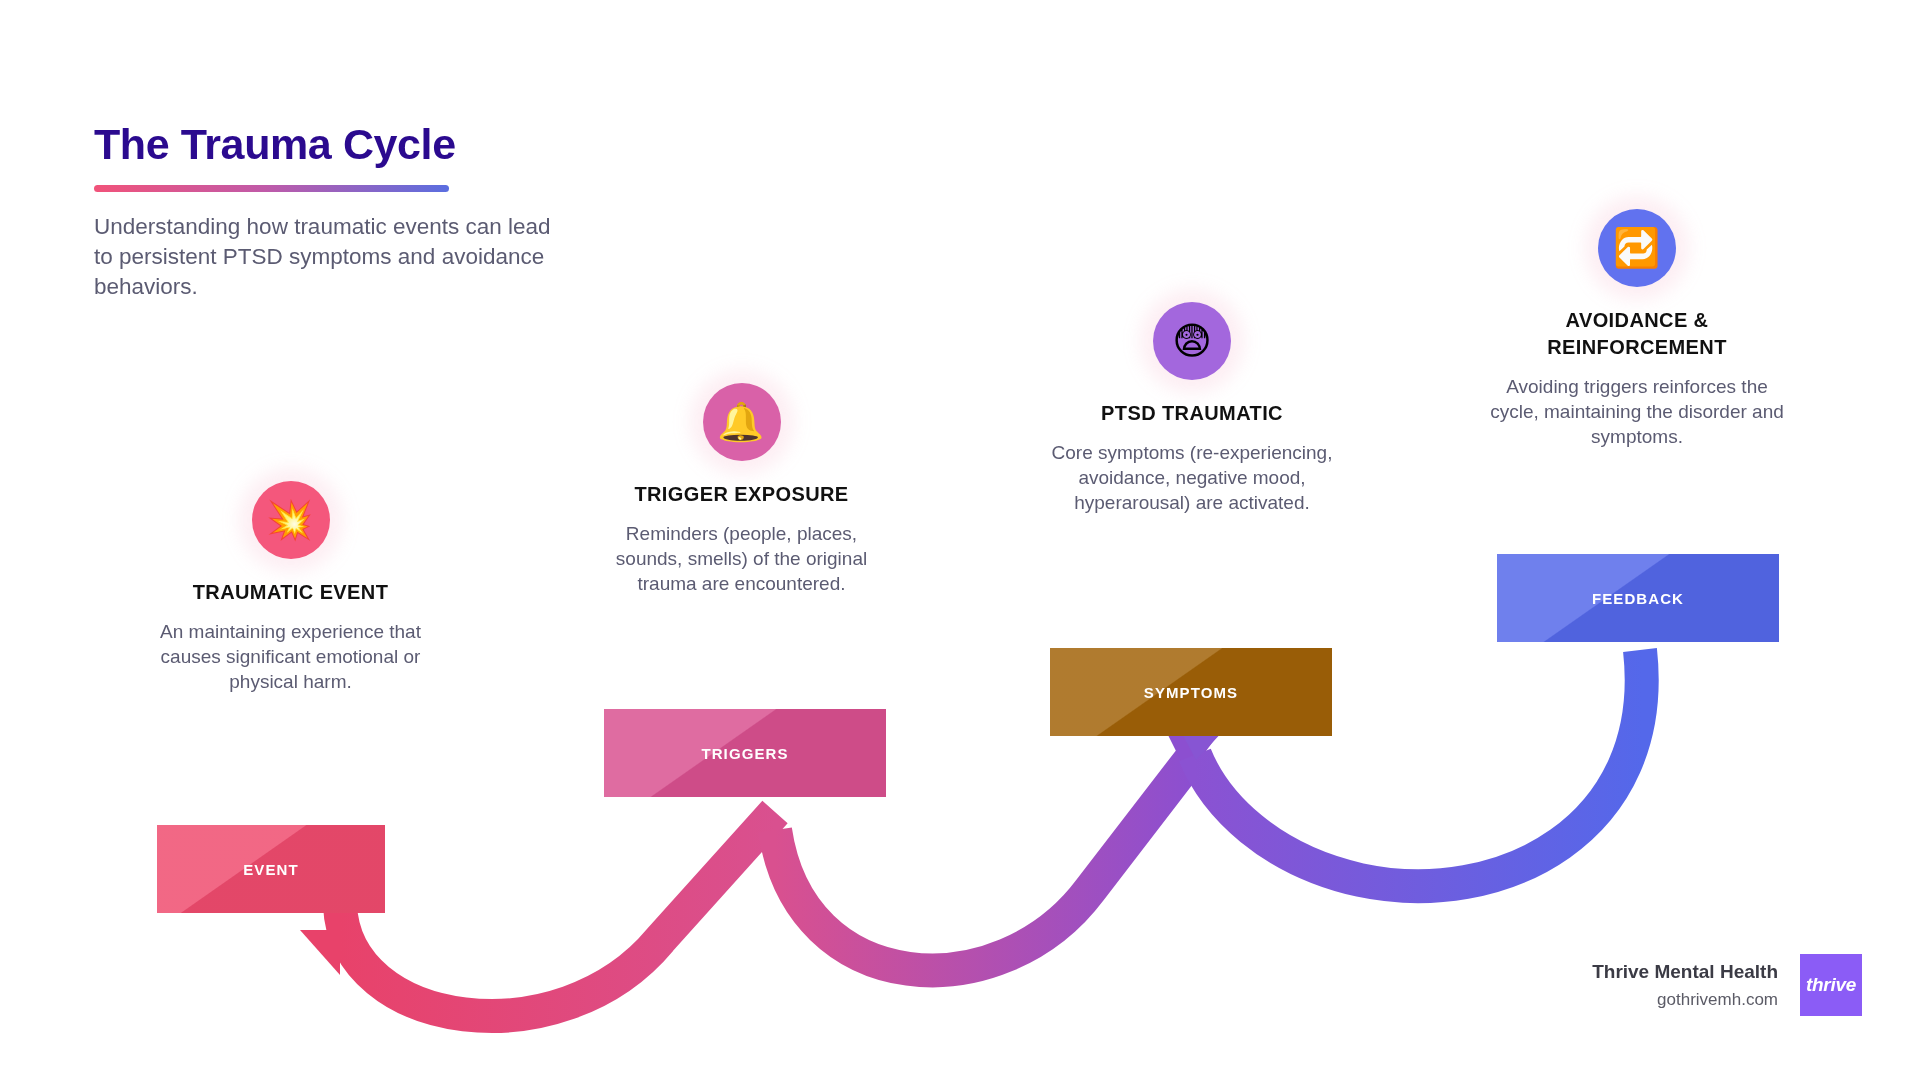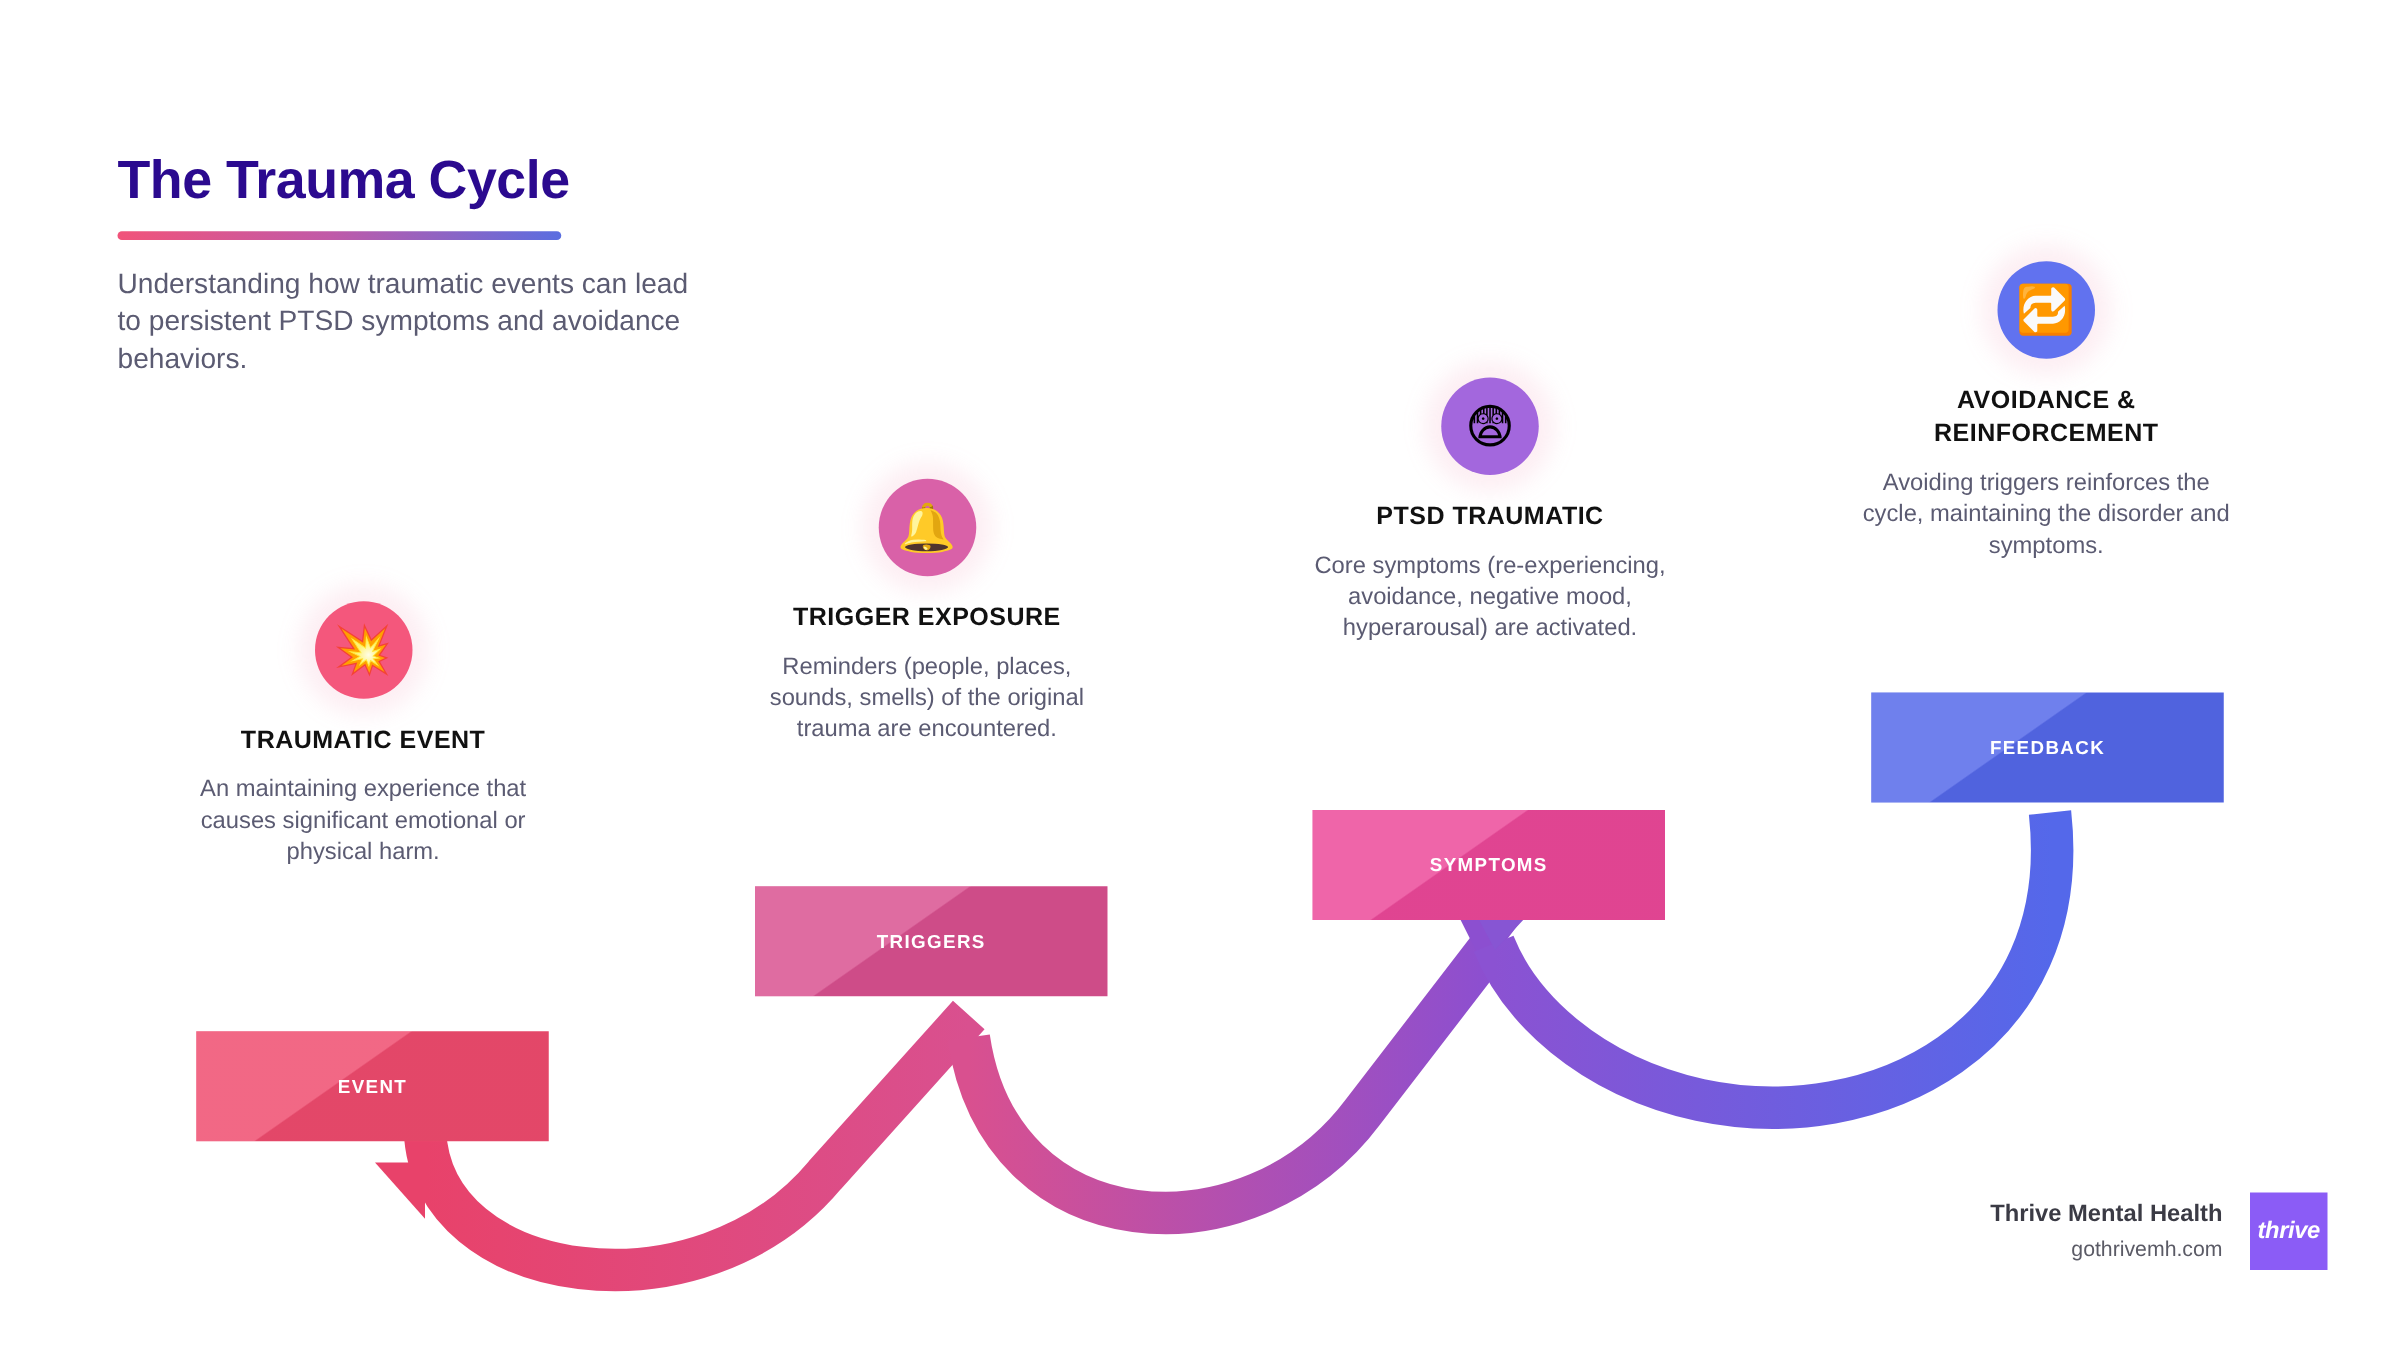--- a/index.html
+++ b/index.html
@@ -165,41 +165,41 @@
       <polygon points="1196,760 1176,722 1226,728" fill="#8755d3"></polygon>
     </g>
   </svg>
 </div>
 
 <div class="step" style="left:143px; top:481px; width:295px;">
   <div class="step-icon step-icon-glow" style="background:#f4577c;">💥</div>
   <div class="step-title">TRAUMATIC EVENT</div>
   <div class="step-desc">An maintaining experience that causes significant emotional or physical harm.</div>
 </div>
-<div class="bar" style="left:157px; top:825px; width:282px; height:88px; background:#ef4b6e;">
+<div class="bar" style="left:157px; top:825px; width:228px; height:88px; background:#ef4b6e;">
   <div class="sheen" style="background:linear-gradient(145deg,rgba(255,255,255,0.16) 0%,rgba(255,255,255,0.16) 42%,rgba(0,0,0,0.05) 42.5%,rgba(0,0,0,0.05) 100%);"></div>
   <span class="label">EVENT</span>
 </div>
 
 <div class="step" style="left:594px; top:383px; width:295px;">
   <div class="step-icon step-icon-glow" style="background:#d961a8;">🔔</div>
   <div class="step-title">TRIGGER EXPOSURE</div>
   <div class="step-desc">Reminders (people, places, sounds, smells) of the original trauma are encountered.</div>
 </div>
 <div class="bar" style="left:604px; top:709px; width:282px; height:88px; background:#d9508f;">
   <div class="sheen" style="background:linear-gradient(145deg,rgba(255,255,255,0.16) 0%,rgba(255,255,255,0.16) 42%,rgba(0,0,0,0.05) 42.5%,rgba(0,0,0,0.05) 100%);"></div>
   <span class="label">TRIGGERS</span>
 </div>
 
 <div class="step" style="left:1042px; top:302px; width:300px;">
   <div class="step-icon step-icon-glow" style="background:#a367dd;">😨</div>
   <div class="step-title">PTSD TRAUMATIC</div>
   <div class="step-desc">Core symptoms (re-experiencing, avoidance, negative mood, hyperarousal) are activated.</div>
 </div>
-<div class="bar" style="left:1050px; top:648px; width:282px; height:88px; background:#ec4899;text-align:right;">
+<div class="bar" style="left:1050px; top:648px; width:282px; height:88px; background:#a16207;text-align:right;">
   <div class="sheen" style="background:linear-gradient(145deg,rgba(255,255,255,0.16) 0%,rgba(255,255,255,0.16) 42%,rgba(0,0,0,0.05) 42.5%,rgba(0,0,0,0.05) 100%);"></div>
   <span class="label">SYMPTOMS</span>
 </div>
 
 <div class="step" style="left:1487px; top:209px; width:300px;">
   <div class="step-icon step-icon-glow" style="background:#6172ef;">🔁</div>
   <div class="step-title">AVOIDANCE &amp; REINFORCEMENT</div>
   <div class="step-desc">Avoiding triggers reinforces the cycle, maintaining the disorder and symptoms.</div>
 </div>
 <div class="bar" style="left:1497px; top:554px; width:282px; height:88px; background:#5468ea;">

